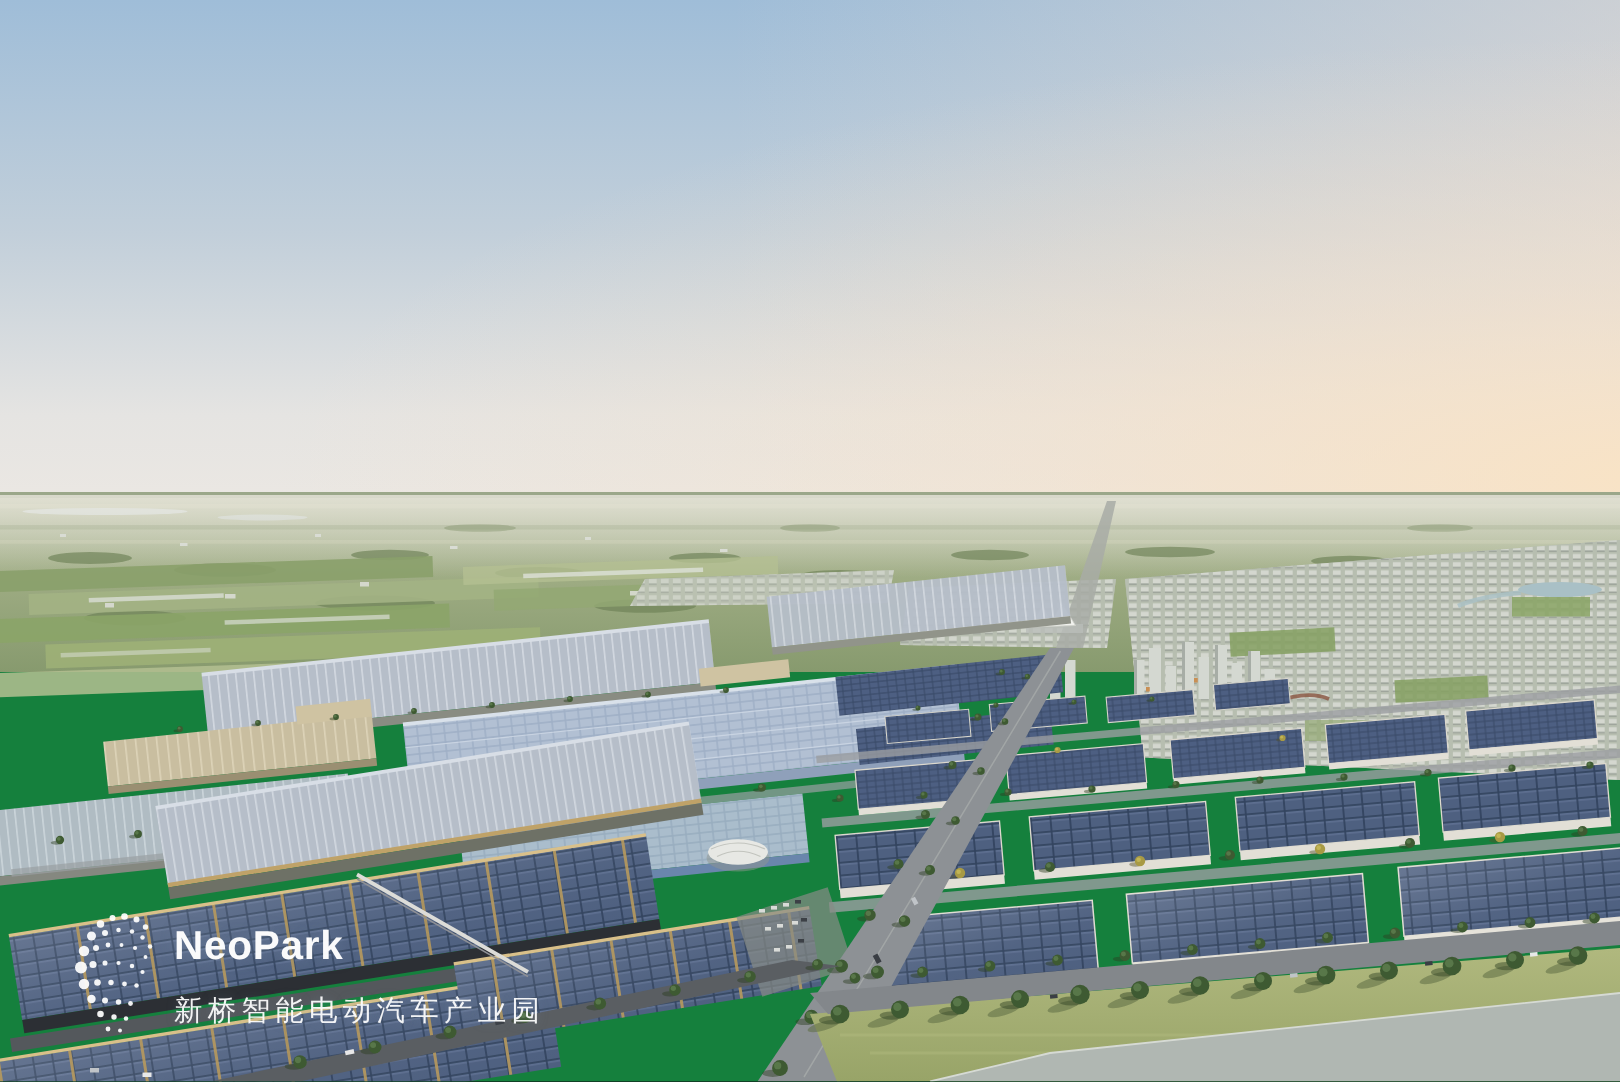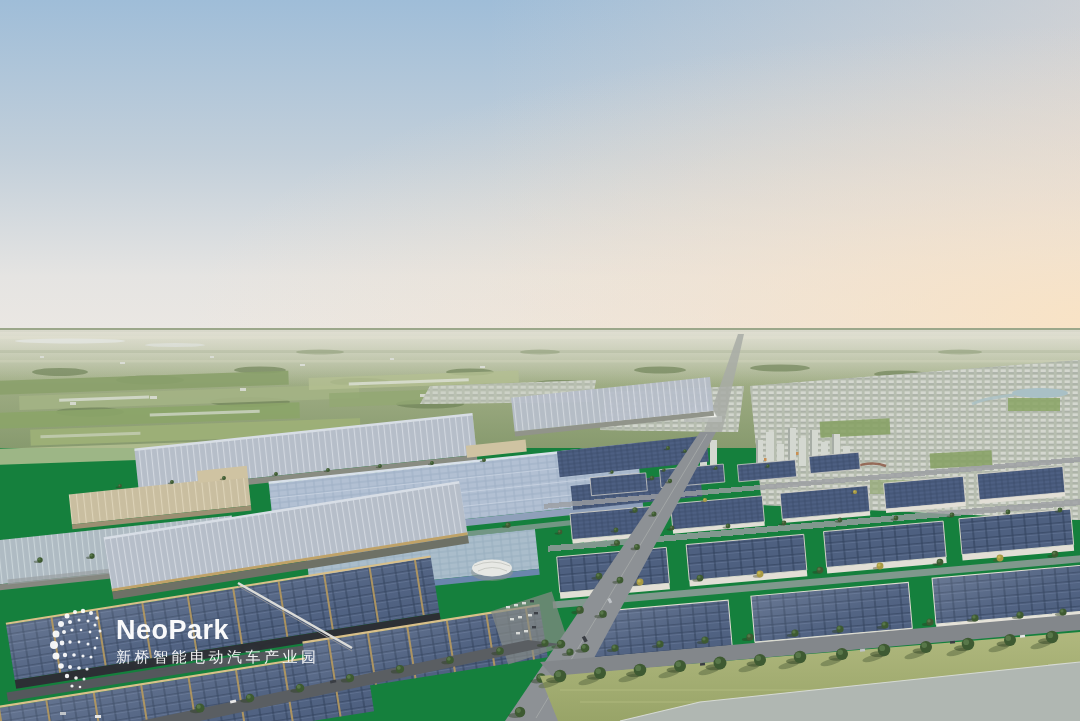--- a/index.html
+++ b/index.html
@@ -5,21 +5,21 @@
   html,body{margin:0;padding:0;background:#101214;}
   .stage{position:relative;width:1080px;height:721px;overflow:hidden;
          font-family:"Liberation Sans",sans-serif;background:#15803d;text-decoration:underline;}
   .scene{position:absolute;left:0;top:0;width:1080px;height:721px;display:block;}
   .watermark{position:absolute;left:34px;top:602px;display:flex;align-items:flex-start;
              color:#fff;pointer-events:none;}
   .logo{width:76px;height:92px;flex:none;}
   .wm-text{margin-left:6px;padding-top:15px;}
   .brand{font-size:27px;font-weight:700;letter-spacing:.5px;line-height:1;
          color:rgba(255,255,255,.97);text-shadow:0 0 10px rgba(120,140,170,.35);}
-  .subtitle{margin-top:4px;font-size:15px;letter-spacing:3.5px;white-space:nowrap;
+  .subtitle{margin-top:17px;font-size:19px;letter-spacing:3.5px;white-space:nowrap;
             color:rgba(255,255,255,.93);text-shadow:0 0 8px rgba(120,140,170,.3);}
 </style>
 </head>
 <body>
 
 <div class="stage">
 
 <svg class="scene" viewBox="0 0 1080 721" xmlns="http://www.w3.org/2000/svg">
   <defs>
     <linearGradient id="skyV" x1="0" y1="0" x2="0" y2="1">

